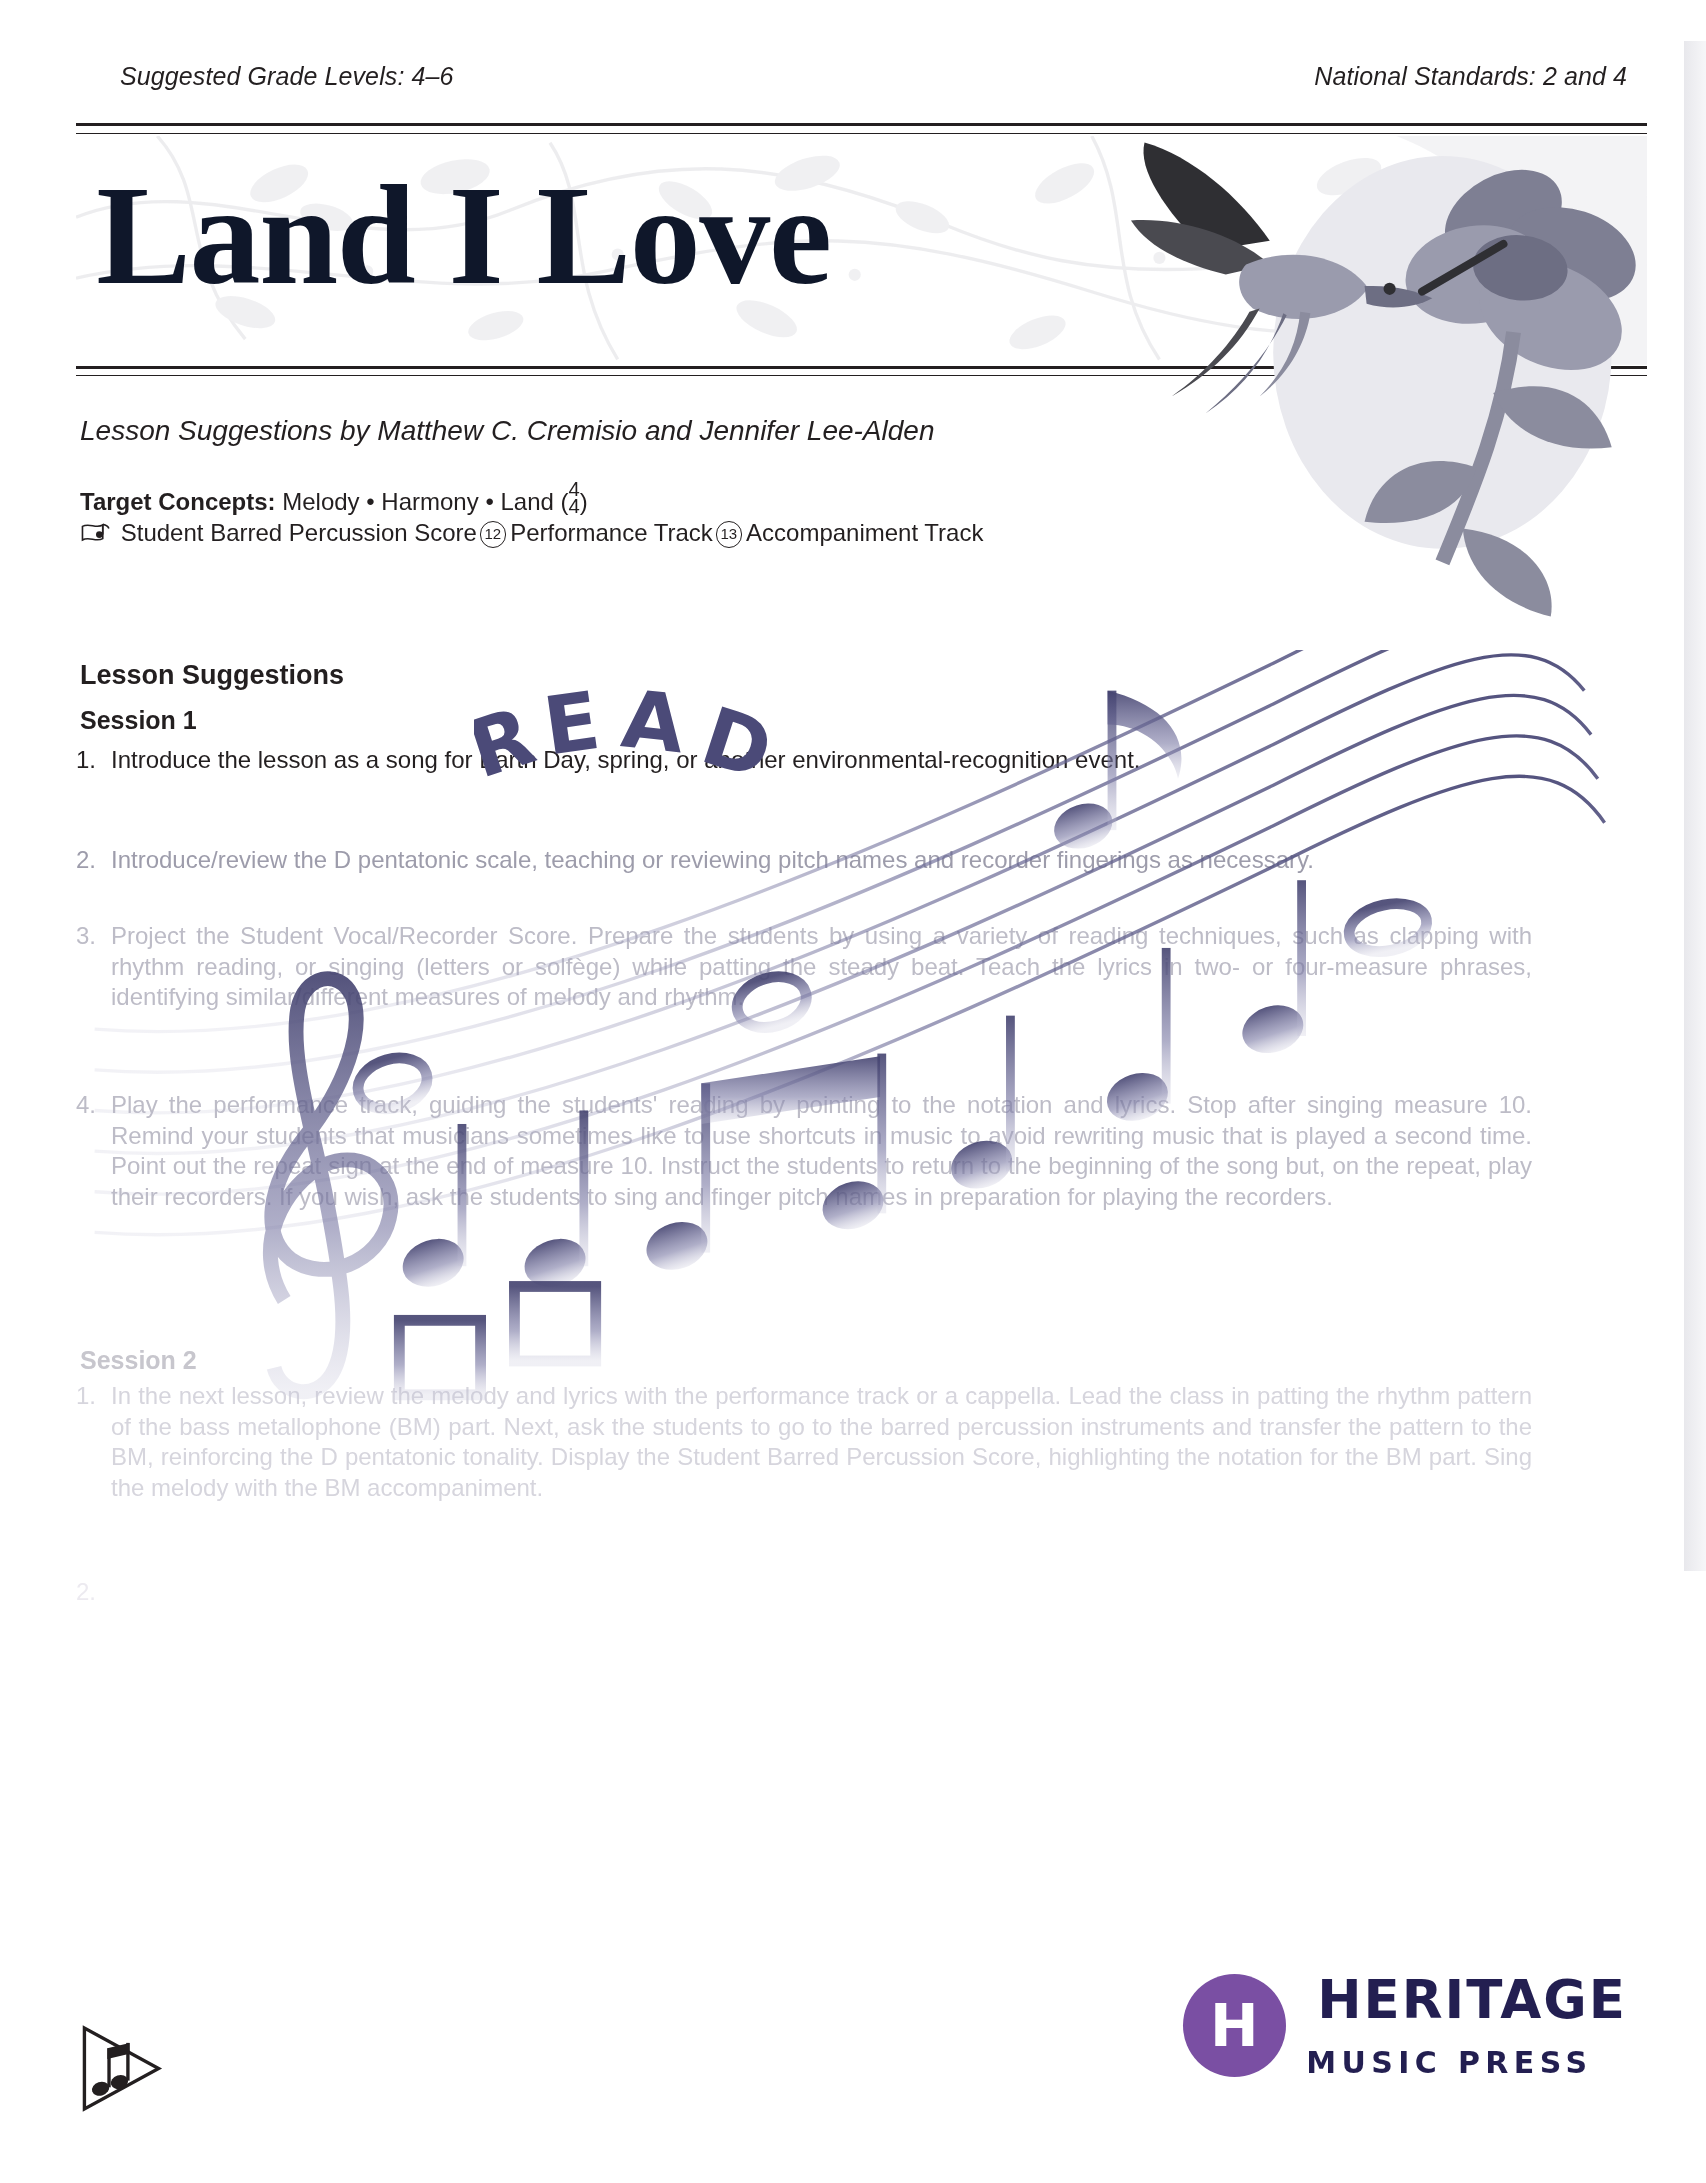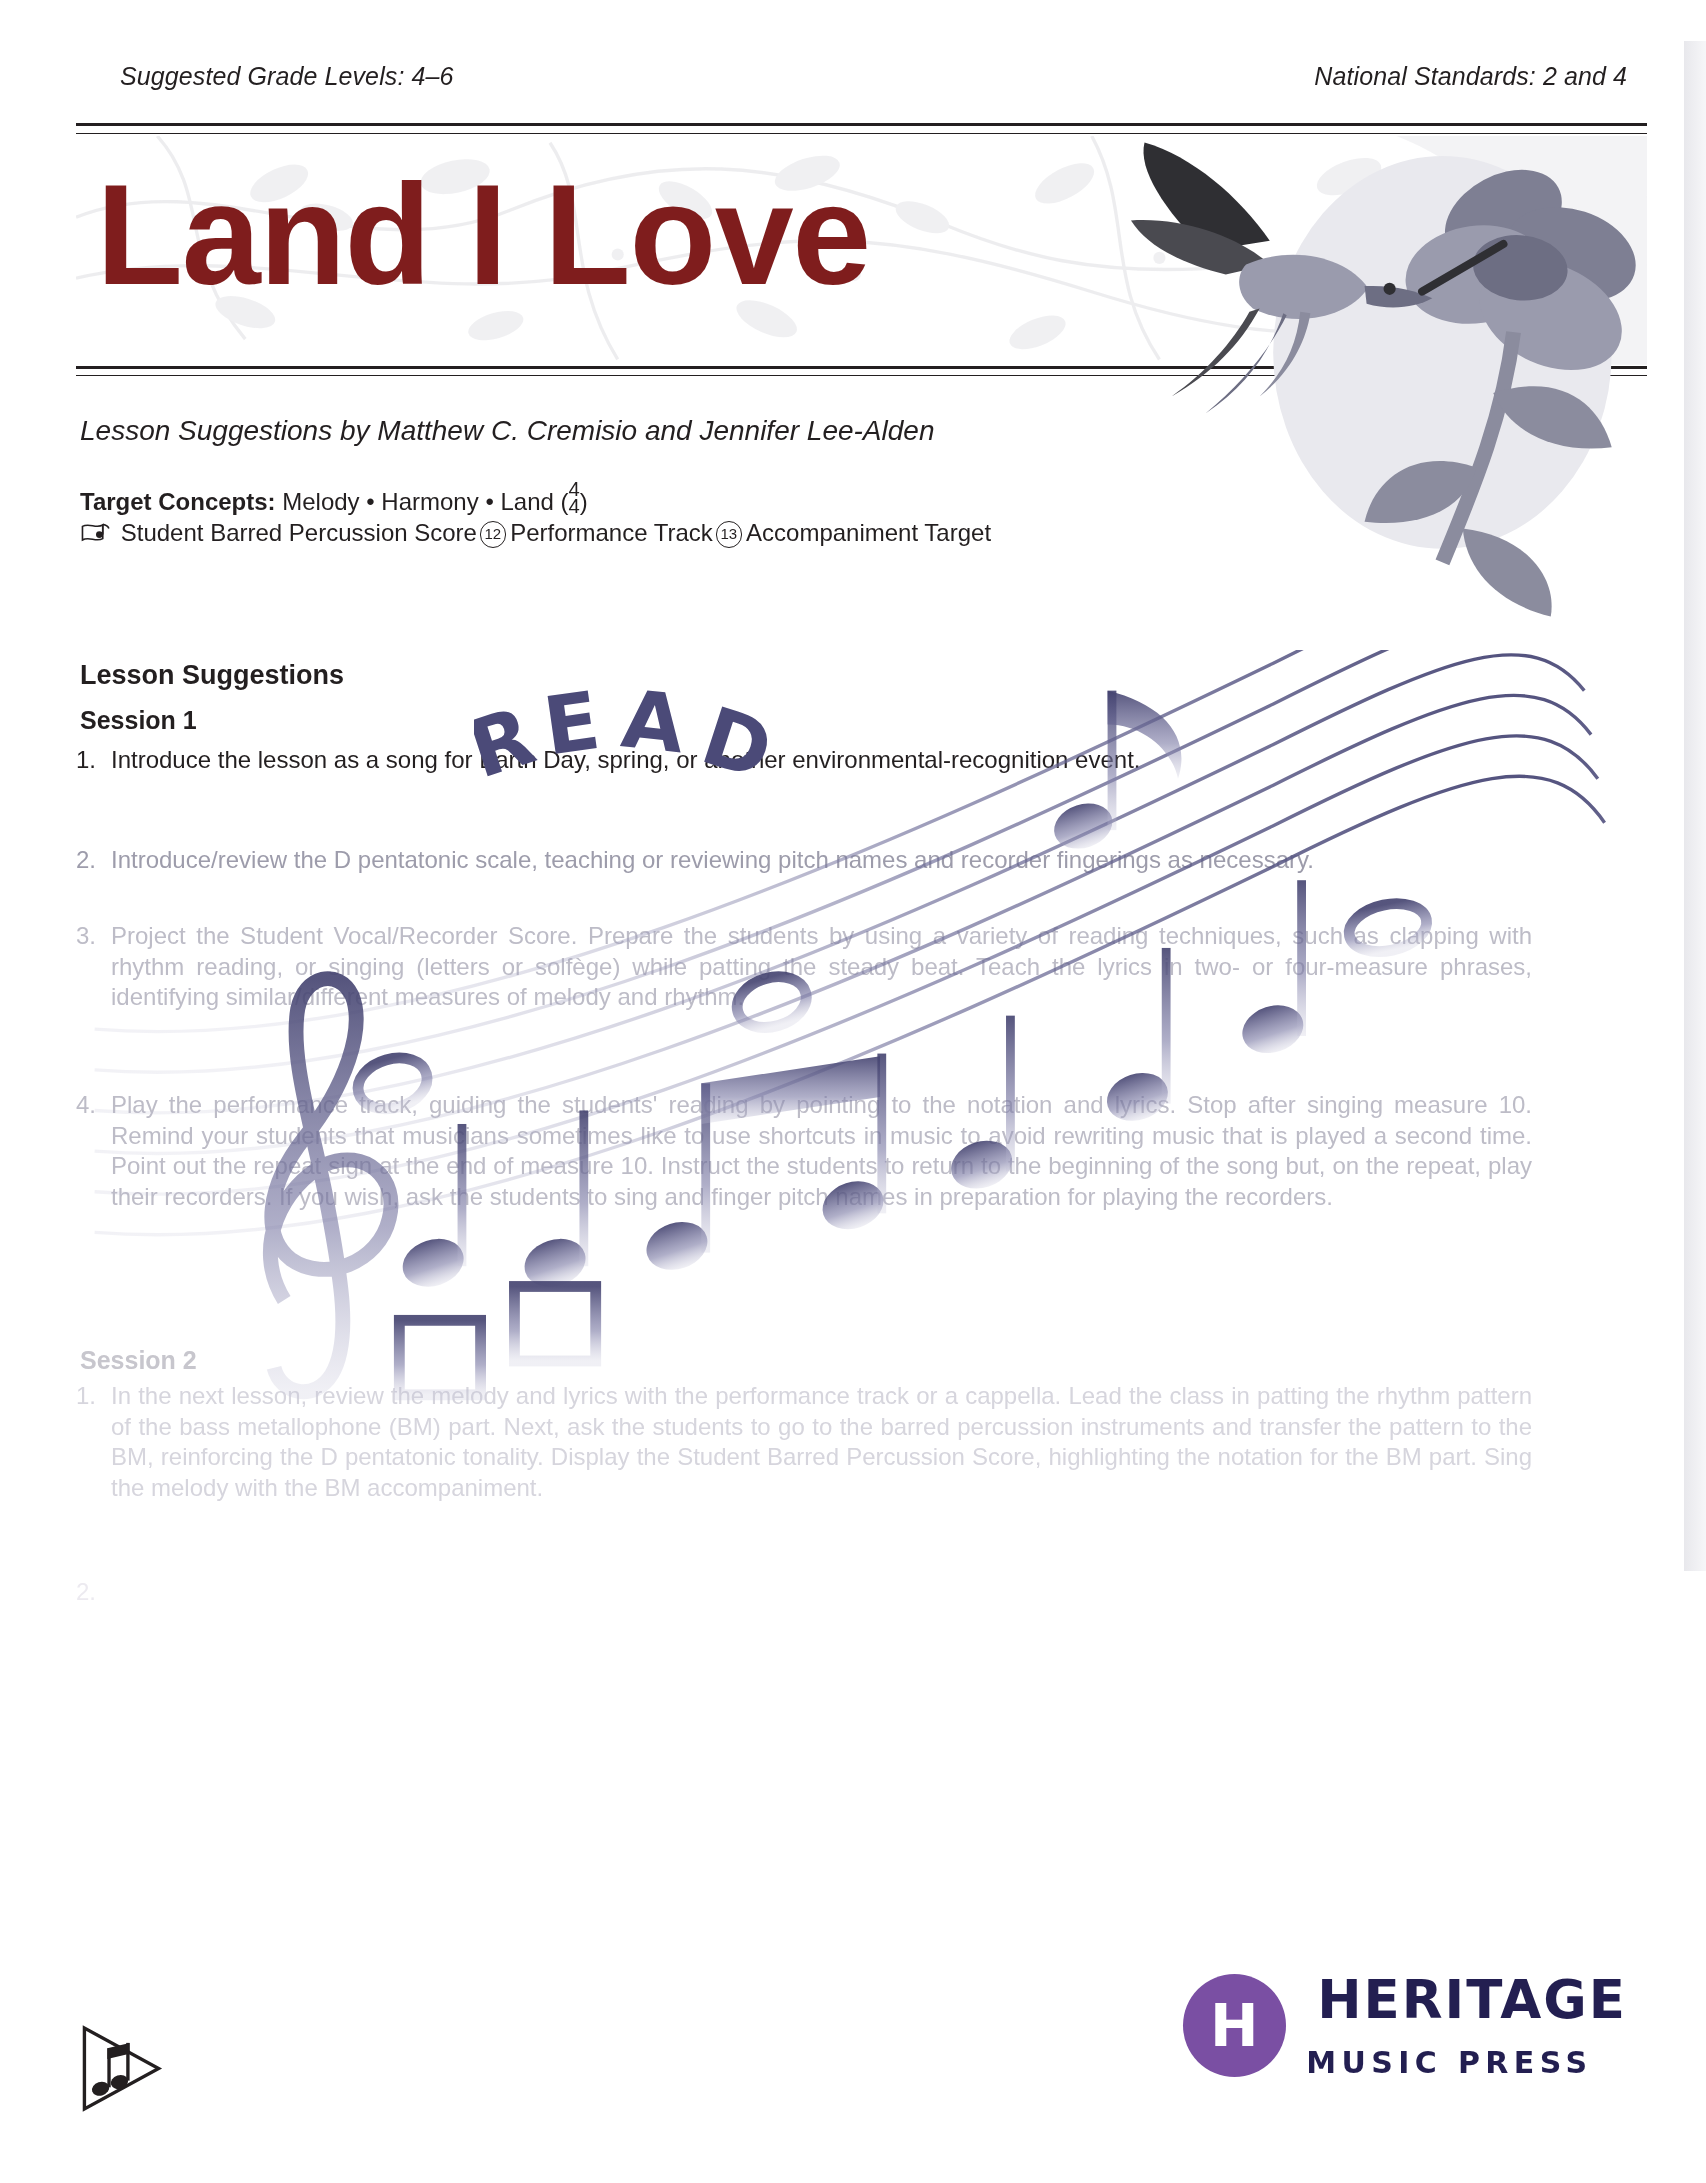--- a/index.html
+++ b/index.html
@@ -77,22 +77,22 @@
     inset: 0;
     opacity: 0.5;
   }
   .title-text {
     position: absolute;
     left: 20.3px;
     top: 28.4px;
     font-size: 142px;
     line-height: 1;
     font-weight: 700;
-    color: #7f1d1d;
-    font-family: Liberation Sans, sans-serif;
+    color: #0f172a;
+    font-family: Liberation Serif, serif;
     letter-spacing: -1.4px;
   }
 
   
   .art-bird {
     position: absolute;
     left: 1124px;
     top: 129px;
     width: 515px;
     height: 562px;
@@ -359,21 +359,21 @@
     </div>
     <div>
       <span class="inline-icon">
         <svg width="30" height="23" viewBox="0 0 44 34">
           <path d="M2 8 C 12 2, 22 12, 32 6 L 32 26 C 22 32, 12 22, 2 28 Z" fill="#ffffff" stroke="#231f20" stroke-width="2.4"></path>
           <circle cx="27" cy="20" r="5" fill="#231f20"></circle>
           <path d="M32 20 L 32 5" stroke="#231f20" stroke-width="2.4"></path>
           <path d="M32 5 C 37 6, 40 8, 41 11" stroke="#231f20" stroke-width="2.4" fill="none"></path>
         </svg>
       </span>
-      <span>Student Barred Percussion Score</span><span class="track-num">12</span><span>Performance Track</span><span class="track-num">13</span><span>Accompaniment Target</span>
+      <span>Student Barred Percussion Score</span><span class="track-num">12</span><span>Performance Track</span><span class="track-num">13</span><span>Accompaniment Track</span>
     </div>
   </div>
 
   <div class="section-head sh-lesson">Lesson Suggestions</div>
   <div class="section-head sh-s1">Session 1</div>
   <div class="section-head sh-s2">Session 2</div>
 
   <div class="para p1">
     <span class="num">1.</span>
     <span class="txt">Introduce the lesson as a song for Earth Day, spring, or another environmental-recognition event.</span>

